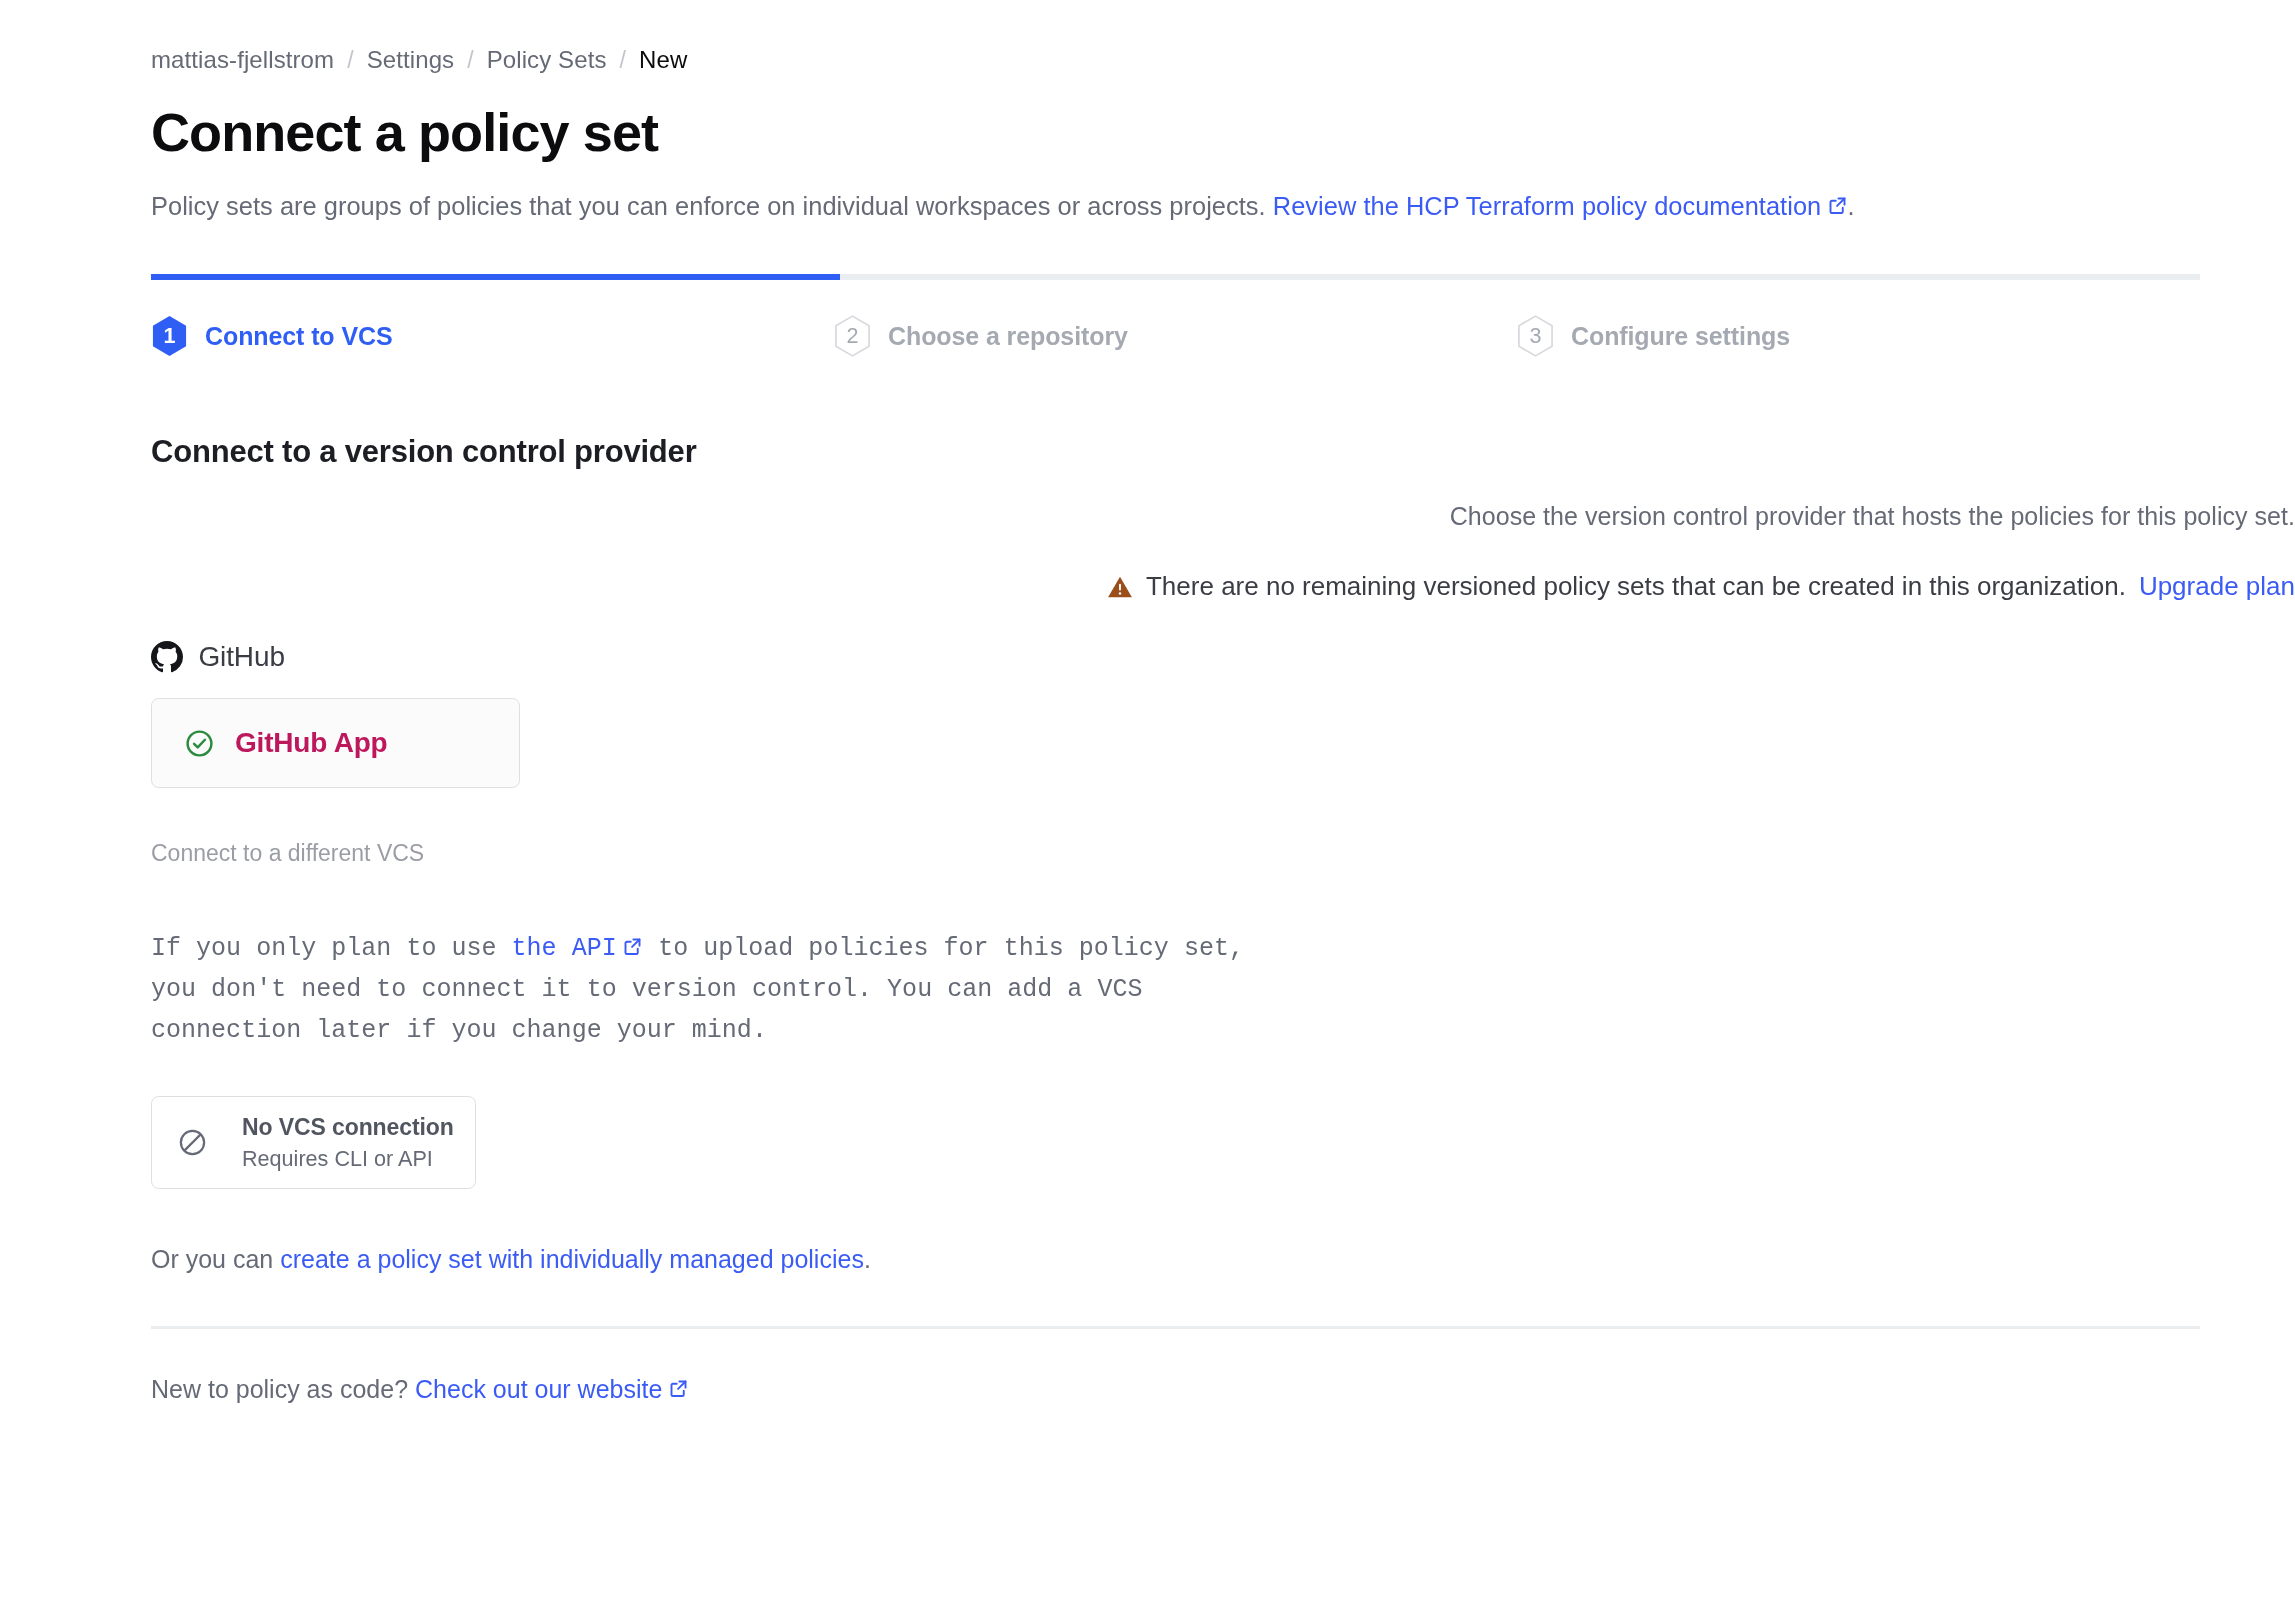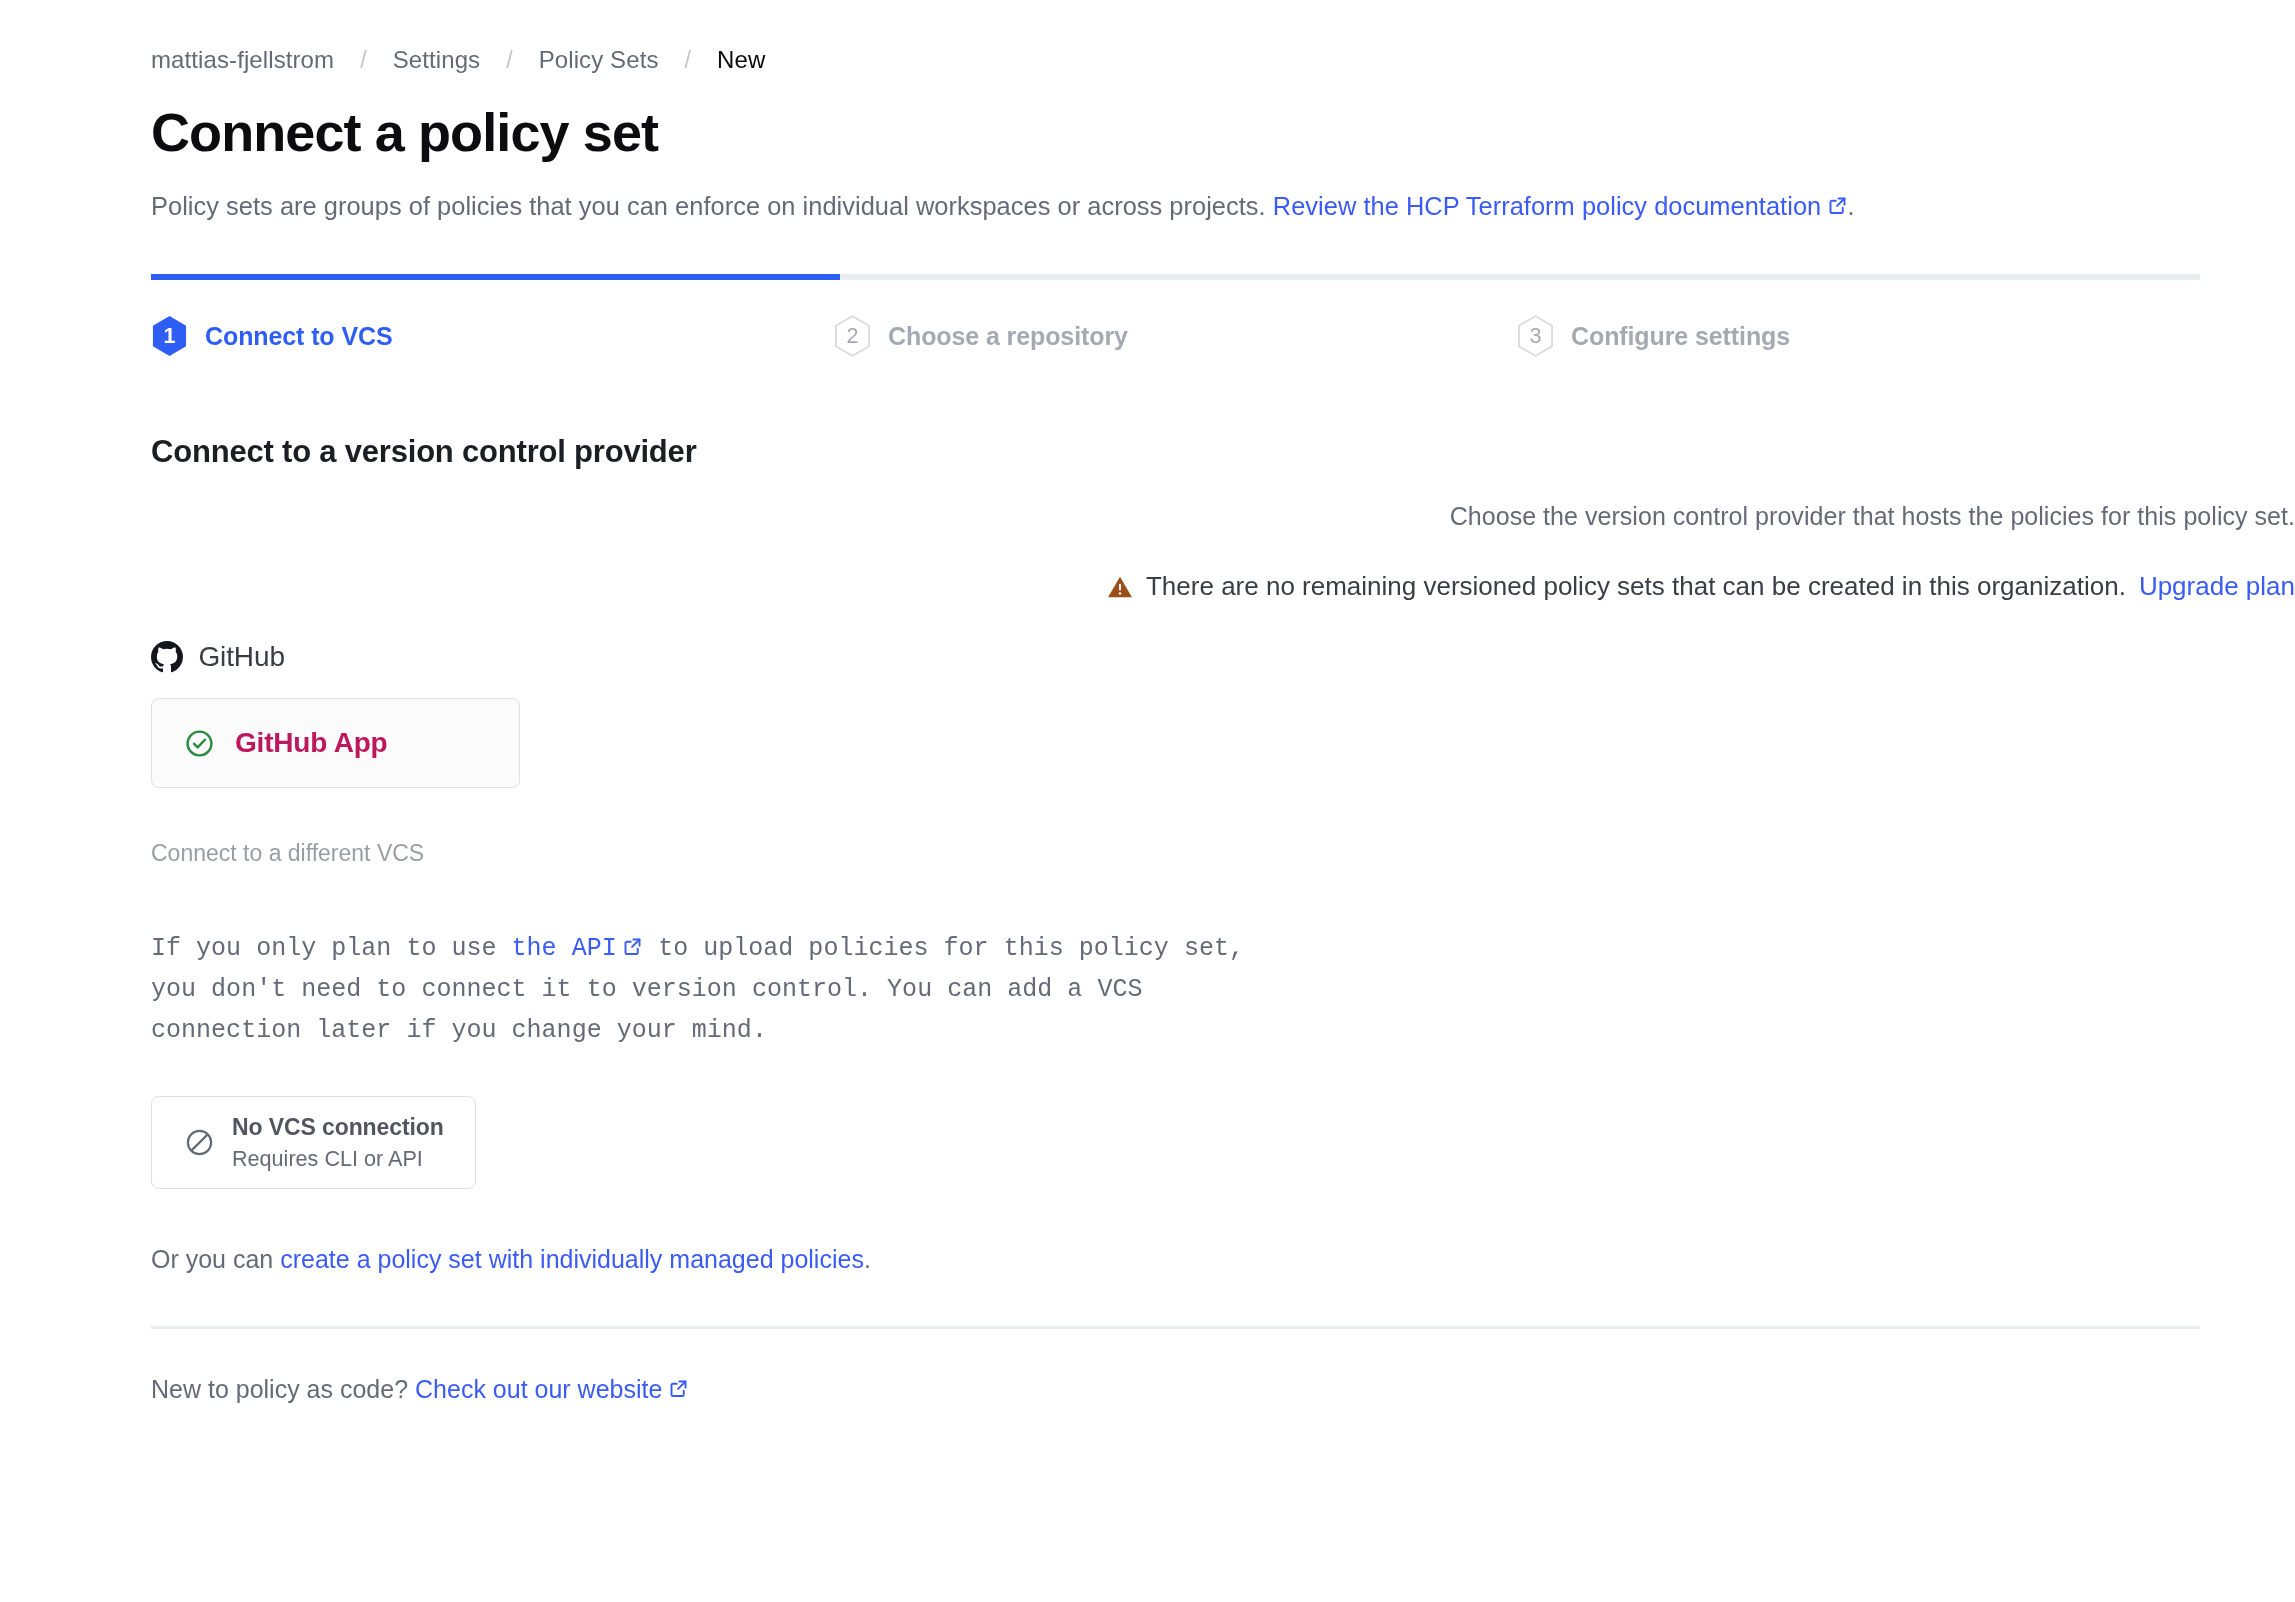--- a/index.html
+++ b/index.html
@@ -18,21 +18,21 @@
     overflow: hidden;
   }
   .content {
     padding: 0 0 0 151px;
   }
 
   
   .breadcrumb {
     display: flex;
     align-items: center;
-    gap: 26px;
+    gap: 13px;
     padding-top: 48px;
     font-size: 24px;
     line-height: 1;
     color: #656a76;
     letter-spacing: 0.1px;
   }
   .breadcrumb .crumb { color: #656a76; cursor: pointer; }
   .breadcrumb .crumb.current { color: #0c0c0e; }
   .breadcrumb .sep { color: #c2c5cb; font-size: 23px; }
 
@@ -203,22 +203,22 @@
 
   .card-novcs {
     margin-top: 45px;
     width: 325px;
     height: 93px;
     border: 1.5px solid #dedfe3;
     border-radius: 7.7px;
     background: #ffffff;
     display: flex;
     align-items: center;
-    padding-left: 32px;
-    gap: 17px;
+    padding-left: 25px;
+    gap: 34px;
     cursor: pointer;
   }
   .noentry-icon { width: 31px; height: 31px; flex: 0 0 auto; display: block; }
   .novcs-title {
     font-size: 23px;
     font-weight: 700;
     color: #50555f;
     letter-spacing: -0.1px;
     line-height: 1.25;
   }

